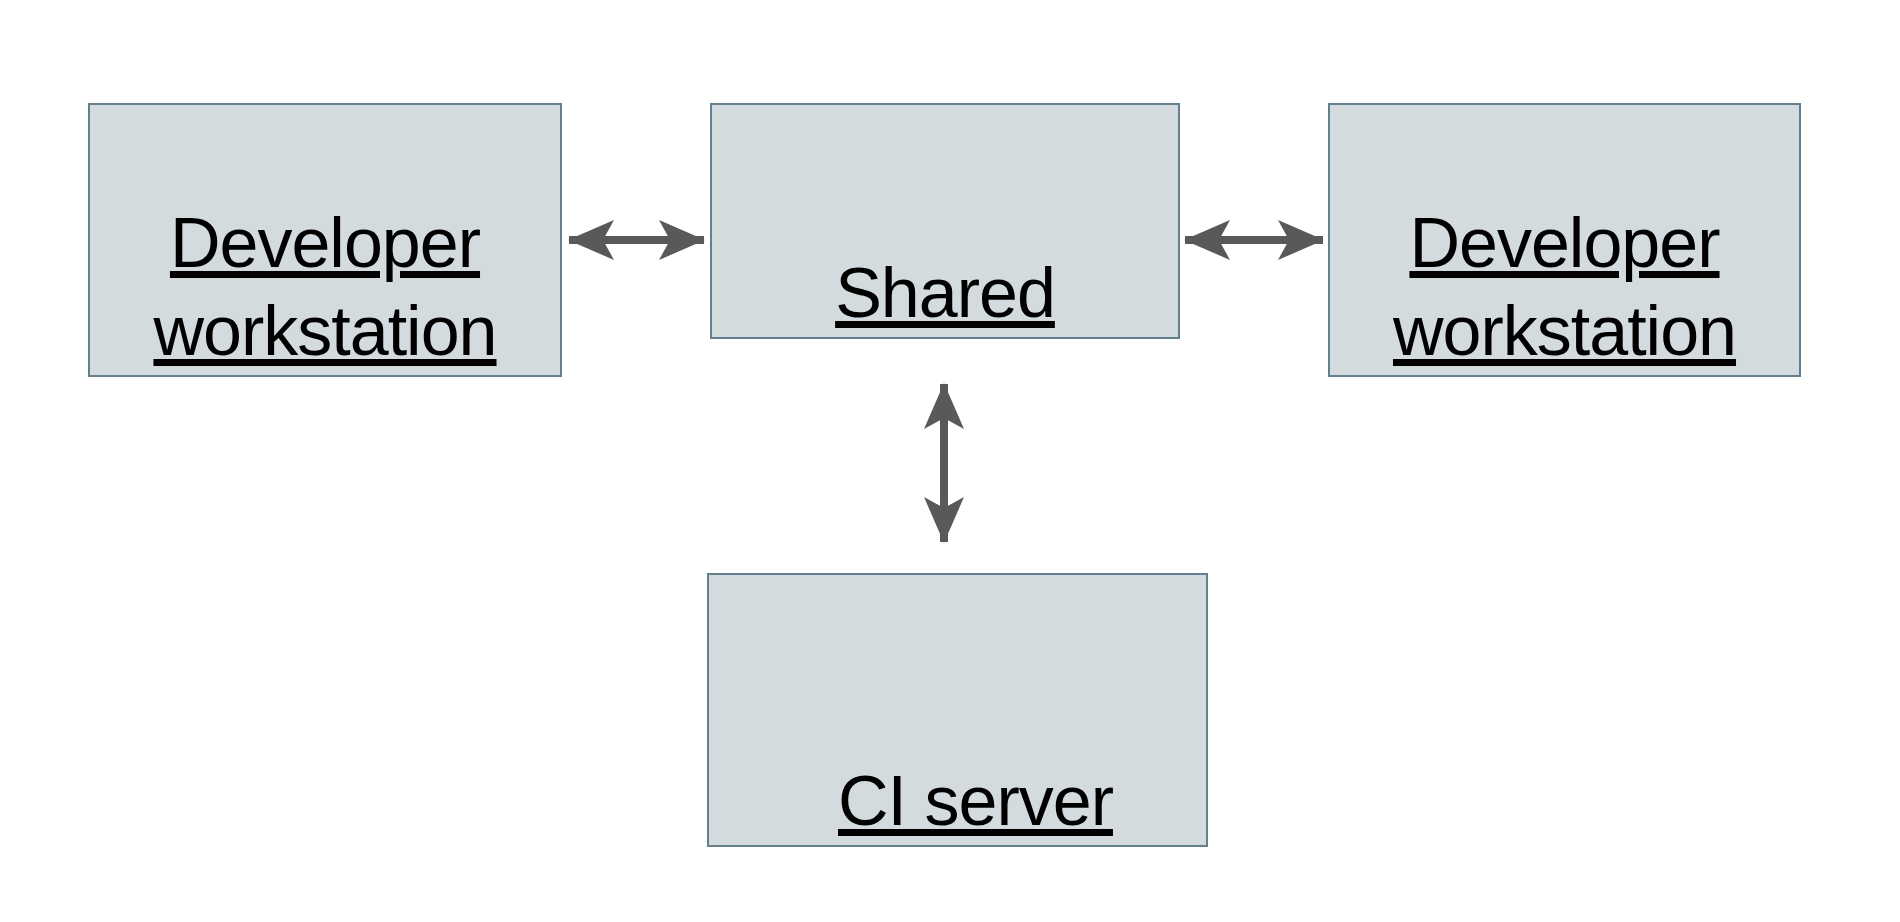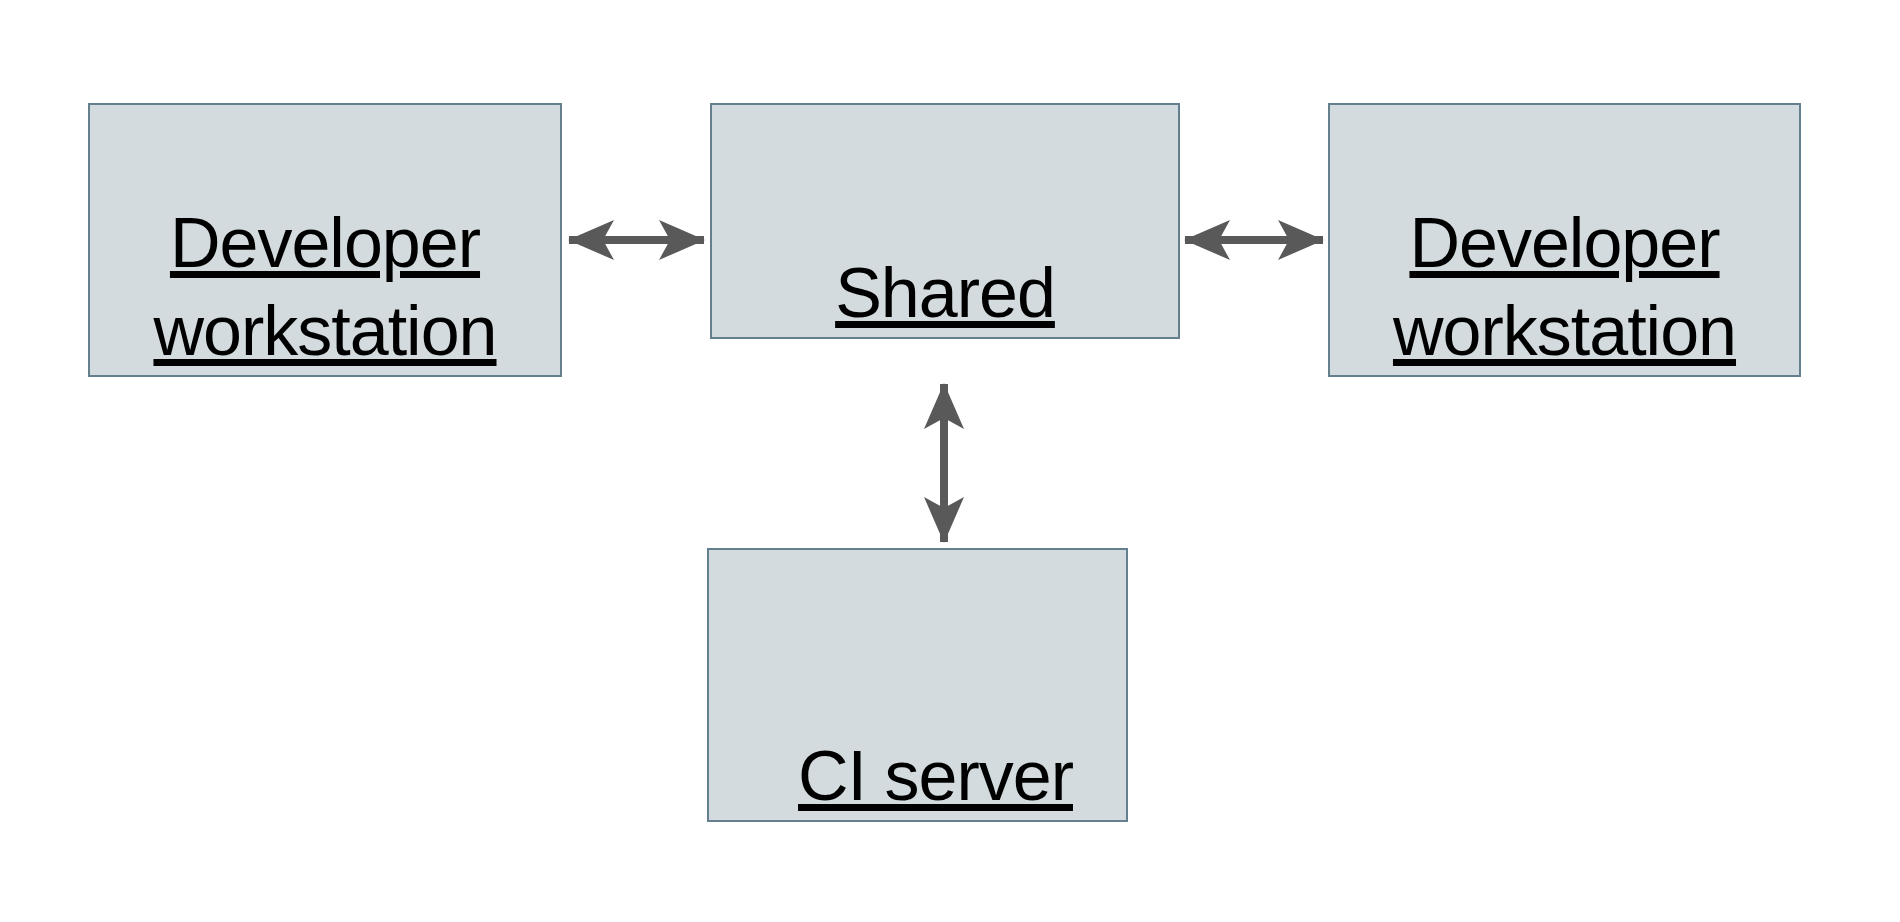--- a/index.html
+++ b/index.html
@@ -37,21 +37,21 @@
     font-size: 70px;
     line-height: 88px;
     color: var(--text);
     letter-spacing: -1px;
     white-space: nowrap;
   }
 
   .node-dev-left   { left: 88px;   top: 103px; width: 474px; height: 274px; }
   .node-cache      { left: 710px;  top: 103px; width: 470px; height: 236px; }
   .node-dev-right  { left: 1328px; top: 103px; width: 473px; height: 274px; }
-  .node-ci         { left: 707px;  top: 548px; width: 421px; height: 274px; padding-left: 36px; }
+  .node-ci         { left: 707px;  top: 573px; width: 501px; height: 274px; padding-left: 36px; }
 
   .edges-overlay {
     position: absolute;
     left: 0; top: 0;
     width: 1900px;
     height: 922px;
     pointer-events: none;
   }
   .edge {
     stroke: var(--arrow);

